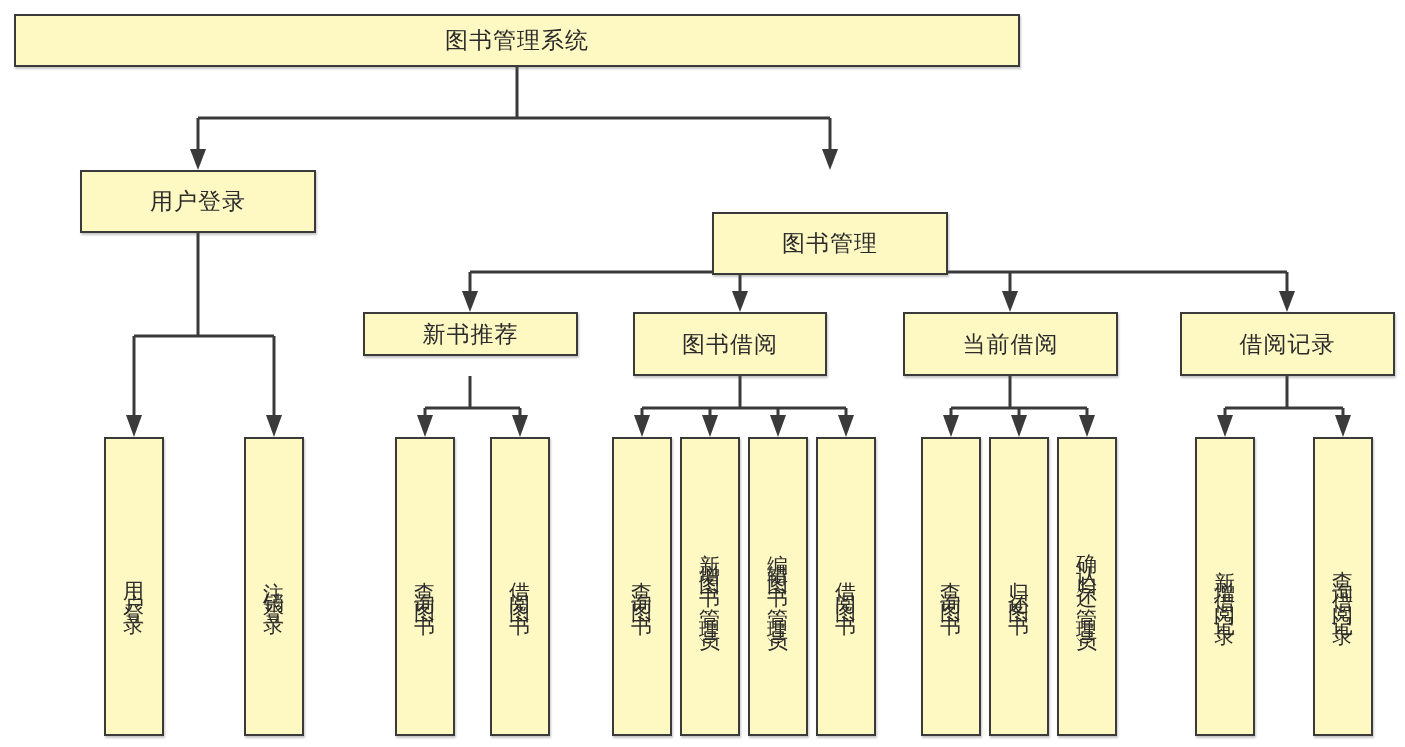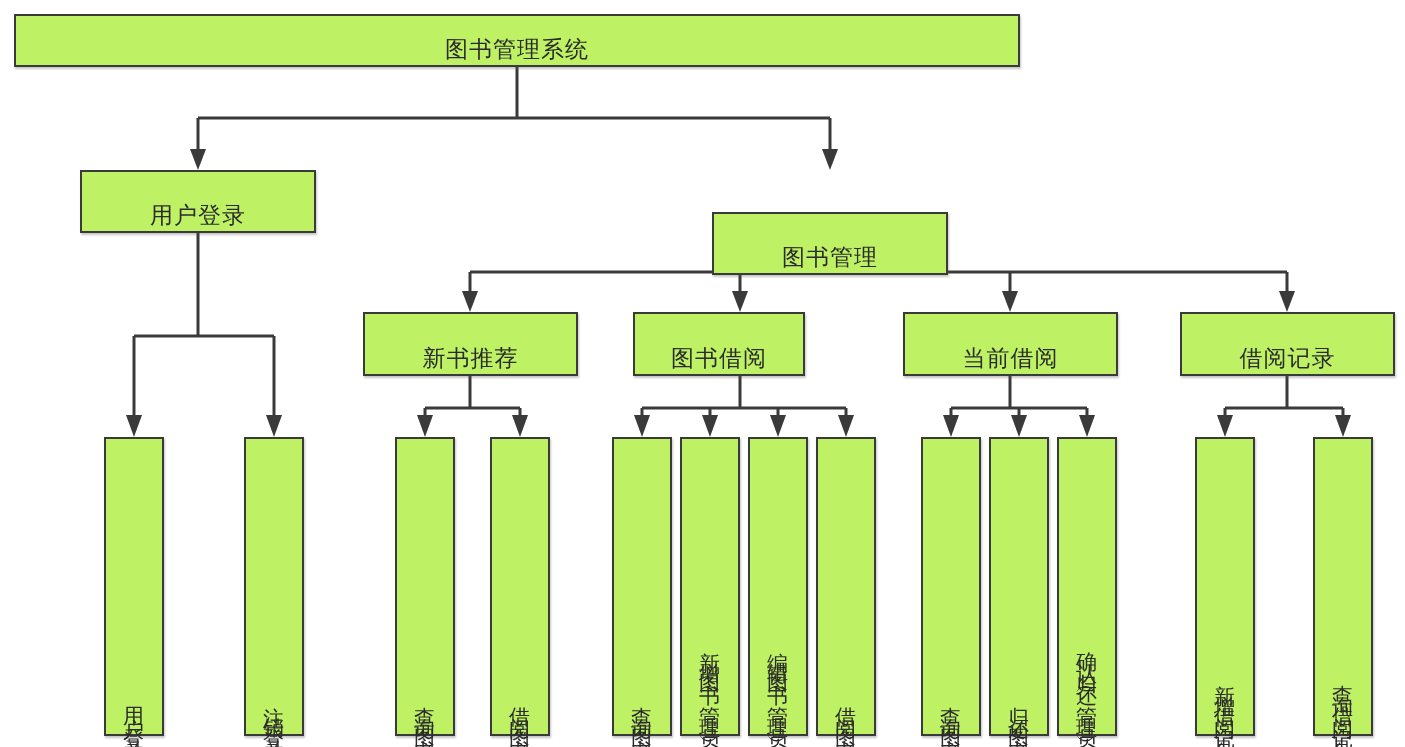--- a/index.html
+++ b/index.html
@@ -17,47 +17,47 @@
   }
   #connectors {
     position: absolute;
     left: 0; top: 0;
     width: 1405px;
     height: 747px;
   }
   .node {
     position: absolute;
     box-sizing: border-box;
-    background: #bef264;
+    background: #fef9c3;
     border: 2px solid #3a3a3a;
     box-shadow: 1px 2px 2px rgba(90,90,90,0.35);
     display: flex;
-    align-items: flex-end;
+    align-items: center;
     justify-content: center;
     color: #2b2b2b;
   }
   .node .lbl {
     font-size: 23px;
     letter-spacing: 1px;
     white-space: nowrap;
   }
   .leaf .lbl {
     writing-mode: vertical-lr;
     text-orientation: mixed;
     font-size: 21px;
     letter-spacing: 11px;
     line-height: 1;
     white-space: nowrap;
   }
   
   .b-root  { left: 14px;   top: 14px;  width: 1006px; height: 53px; }
   .b-login { left: 80px;   top: 170px; width: 236px;  height: 63px; }
   .b-mgmt  { left: 712px;  top: 170px; width: 236px;  height: 63px; margin-top: 42px; }
-  .b-l3-1  { left: 363px;  top: 312px; width: 215px;  height: 64px; }
-  .b-l3-2  { left: 633px;  top: 312px; width: 172px;  height: 64px; }
+  .b-l3-1  { left: 363px;  top: 312px; width: 215px;  height: 44px; }
+  .b-l3-2  { left: 633px;  top: 312px; width: 194px;  height: 64px; }
   .b-l3-3  { left: 903px;  top: 312px; width: 215px;  height: 64px; }
   .b-l3-4  { left: 1180px; top: 312px; width: 215px;  height: 64px; }
   .leaf    { top: 437px; width: 60px; height: 299px; }
   .b-g1-1  { left: 104px; }
   .b-g1-2  { left: 244px; }
   .b-g2-1  { left: 395px; }
   .b-g2-2  { left: 490px; }
   .b-g3-1  { left: 612px; }
   .b-g3-2  { left: 680px; }
   .b-g3-3  { left: 748px; }

